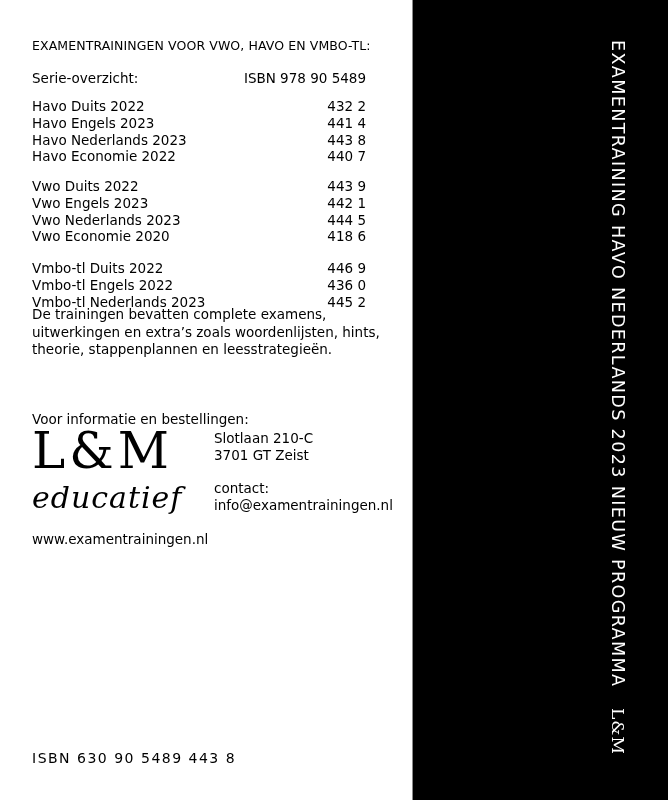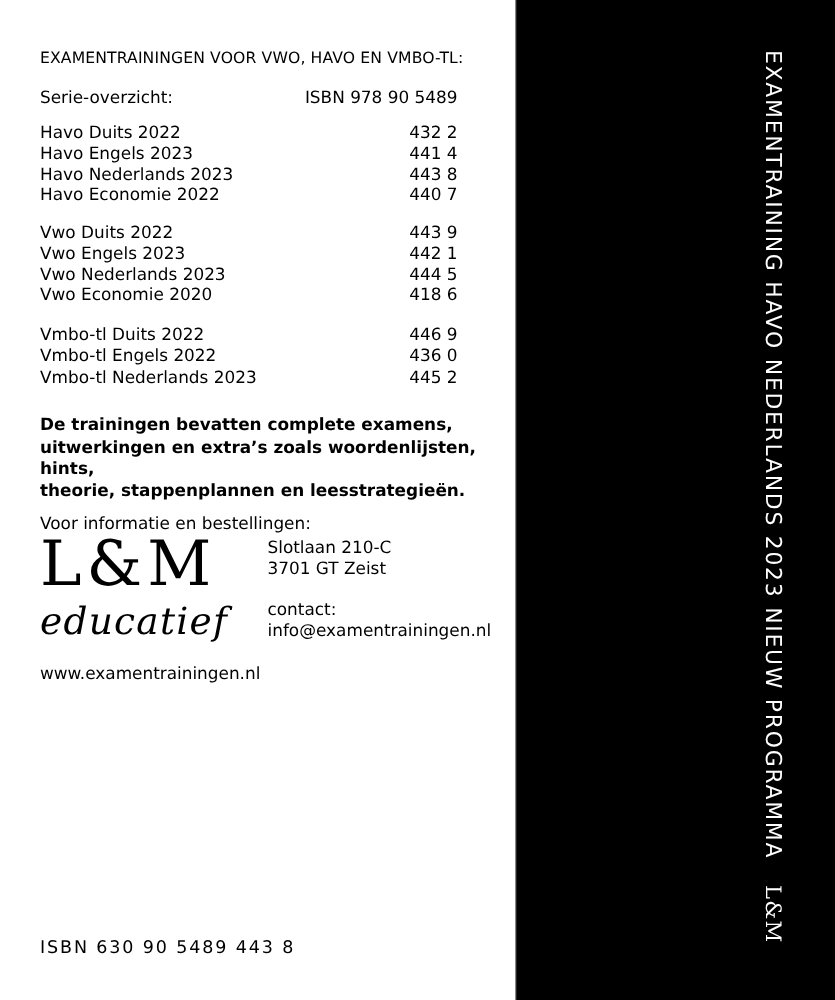--- a/index.html
+++ b/index.html
@@ -26,22 +26,22 @@
       position: absolute; left: 32px; top: 70px; width: 334px;
       display: flex; justify-content: space-between;
       font-size: 13.5px; white-space: nowrap;
     }
     .group { position: absolute; left: 32px; width: 334px; }
     .row {
       display: flex; justify-content: space-between;
       font-size: 13.5px; line-height: 16.8px; white-space: nowrap;
     }
     .desc {
-      position: absolute; left: 32px; top: 332px; width: 360px;
-      font-size: 13.5px; line-height: 17.5px; font-weight: bold;
+      position: absolute; left: 32px; top: 306px; width: 360px;
+      font-size: 13.5px; line-height: 17.5px;
     }
     .info-label {
       position: absolute; left: 32px; top: 396px;
       font-size: 13.5px; white-space: nowrap; margin-top: 15px;
     }
     .logo {
       position: absolute; left: 32px; top: 424px; width: 160px; height: 100px;
       font-family: "DejaVu Serif", serif; font-style: italic;
     }
     .logo-main {

